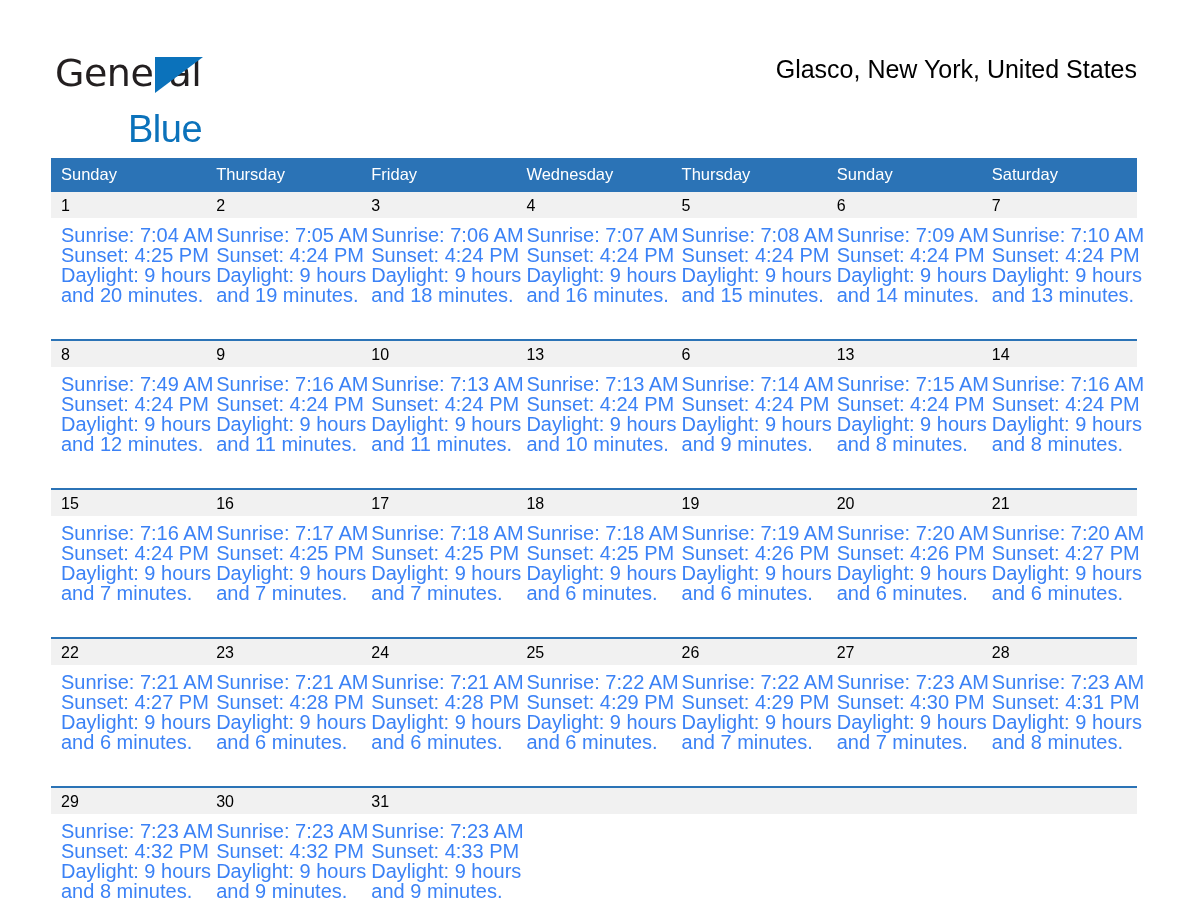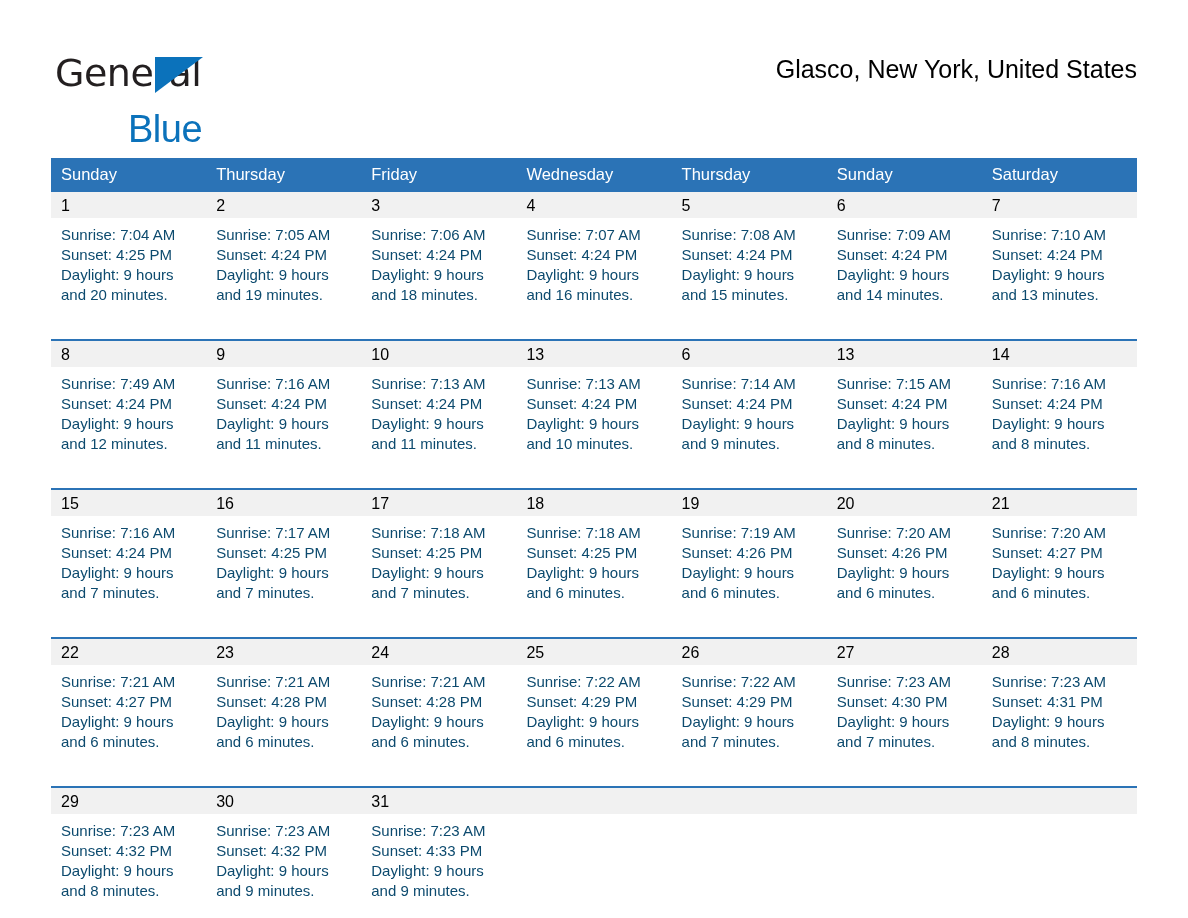--- a/index.html
+++ b/index.html
@@ -114,23 +114,23 @@
     height: 26px;
     padding: 3px 0 2px 10px;
     font-size: 16px;
     color: #000000;
     line-height: 21px;
   }
   .daynum.empty { background: #f1f1f1; }
 
   .details {
     padding: 7px 8px 20px 10px;
-    font-size: 15px;
+    font-size: 20px;
     line-height: 20px;
-    color: #0c4a6e;
+    color: #3b82f6;
     min-height: 100px;
   }
   .details div { white-space: nowrap; }
   .details.empty { min-height: 100px; }
 
   .spacer-row td {
     height: 15px;
     border: none;
     background: #ffffff;
     padding: 0;

